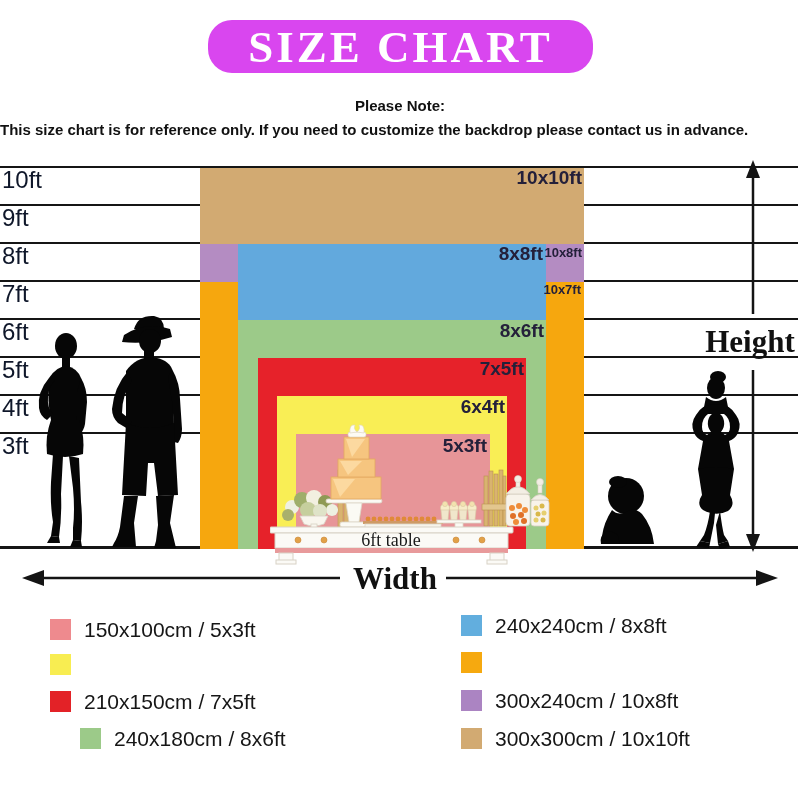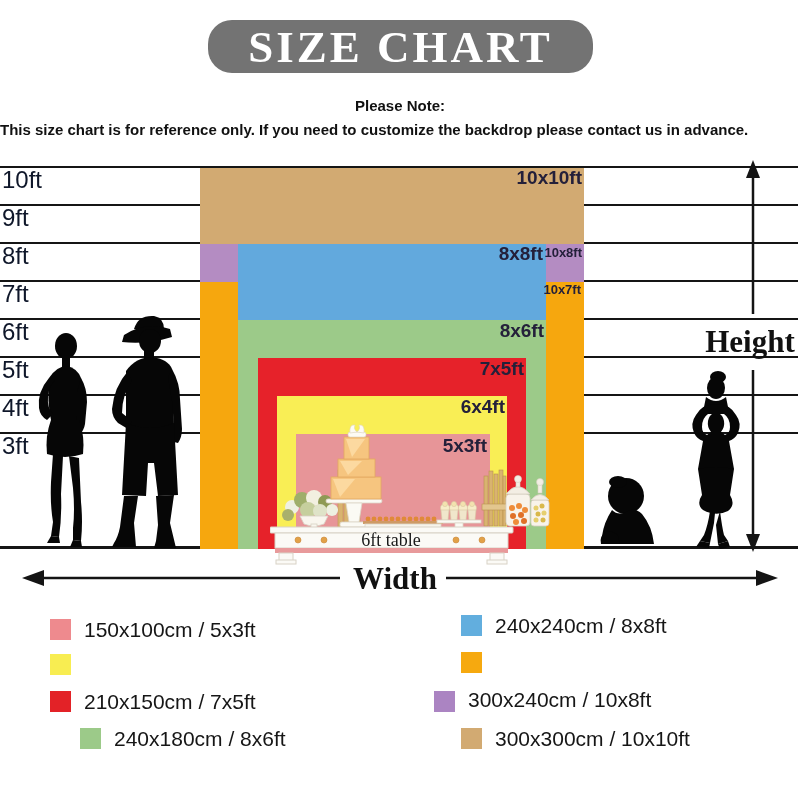--- a/index.html
+++ b/index.html
@@ -26,21 +26,21 @@
                font-family:"Liberation Serif",serif;font-size:18px;color:#191919;}
   .lrow{position:absolute;display:flex;align-items:center;gap:13px;height:23px;}
   .swatch{width:21px;height:21px;flex:0 0 21px;}
   .ltext{font-size:21px;color:#161616;white-space:nowrap;}
 </style>
 </head>
 <body>
 
 <div class="canvas">
 
-  <div class="banner" style="background: #737373;">SIZE CHART</div>
+  <div class="banner" style="background: #d946ef;">SIZE CHART</div>
 
   <div class="note-head">Please Note:</div>
   <div class="note-body">This size chart is for reference only. If you need to customize the backdrop please contact us in advance.</div>
 
   <div class="gl" style="top:166px;"></div>
   <div class="gl" style="top:204px;"></div>
   <div class="gl" style="top:242px;"></div>
   <div class="gl" style="top:280px;"></div>
   <div class="gl" style="top:318px;"></div>
   <div class="gl" style="top:356px;"></div>
@@ -289,21 +289,21 @@
       <span class="swatch" style="background: rgb(156, 202, 137);"></span>
       <span class="ltext">240x180cm / 8x6ft</span>
     </div>
     <div class="lrow" style="left:461px;top:614px;">
       <span class="swatch" style="background: rgb(98, 174, 222);"></span>
       <span class="ltext">240x240cm / 8x8ft</span>
     </div>
     <div class="lrow" style="left:461px;top:651px;">
       <span class="swatch" style="background: rgb(246, 169, 15);"></span>
     </div>
-    <div class="lrow" style="left:434px;top:689px;align-items:flex-end;">
+    <div class="lrow" style="left:461px;top:689px;">
       <span class="swatch" style="background: rgb(171, 132, 194);"></span>
       <span class="ltext">300x240cm / 10x8ft</span>
     </div>
     <div class="lrow" style="left:461px;top:727px;">
       <span class="swatch" style="background: rgb(210, 170, 114);"></span>
       <span class="ltext">300x300cm / 10x10ft</span>
     </div>
   </div>
 
 </div>

